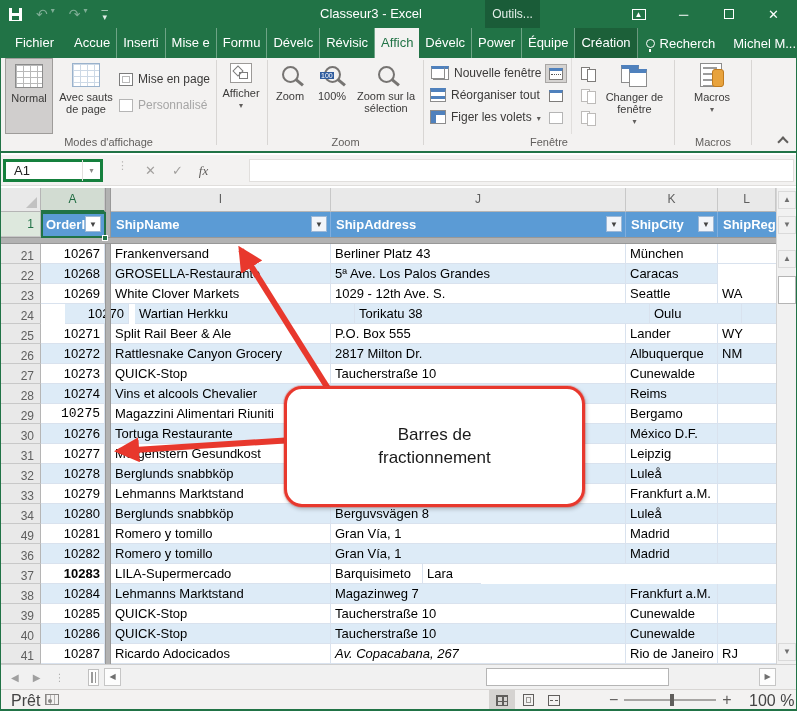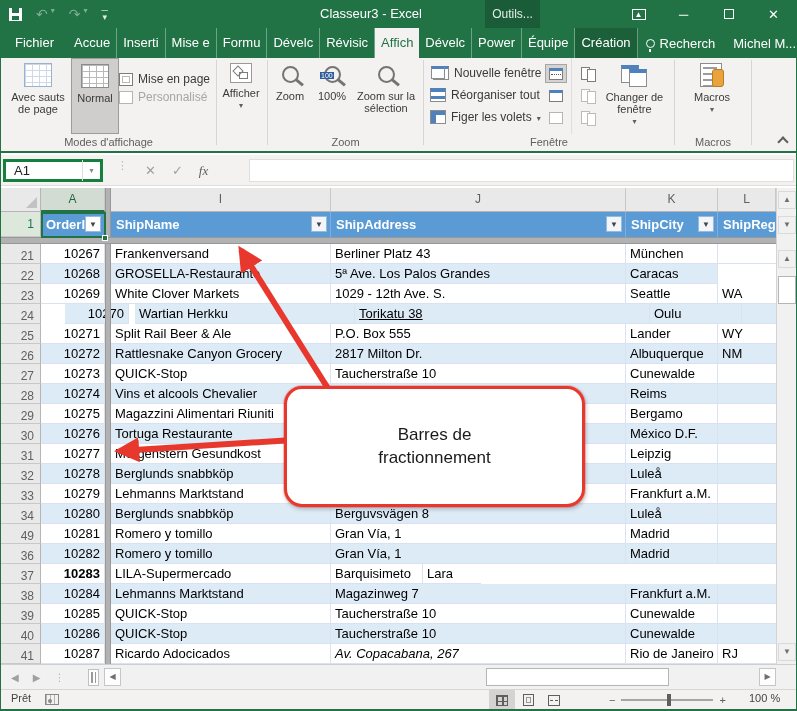--- a/index.html
+++ b/index.html
@@ -132,21 +132,21 @@
   .sheetbar { position:absolute; left:0; top:664px; width:100%; height:25px; background:#f1f1f1; border-top:1px solid #cfcfcf; }
   .snav { position:absolute; top:0; height:25px; display:flex; align-items:center; color:#a0a0a0; font-size:10px; gap:14px; left:10px; }
   .sdots { color:#b0b0b0; font-size:10px; letter-spacing:1px; }
   .tabsplit { position:absolute; left:87px; top:4px; width:11px; height:17px; background:#fdfdfd; border:1px solid #c0c0c0; display:flex; gap:2px; align-items:center; justify-content:center; }
   .tabsplit i { display:block; width:1.5px; height:11px; background:#9a9a9a; }
   .hscroll { position:absolute; left:103px; top:3px; width:673px; height:18px; background:#f1f1f1; }
   .hsb { position:absolute; top:0; width:17px; height:18px; background:#fdfdfd; border:1px solid #c6c6c6; color:#6f6f6f; font-size:8px; text-align:center; line-height:16px; }
   .hthumb { position:absolute; left:382px; top:0; width:183px; height:18px; background:#fff; border:1px solid #b5b5b5; }
 
   
-  .statusbar { position:absolute; left:0; top:689px; width:100%; height:20px; background:#f3f2f1; border-top:1px solid #d8d6d4; font-size:11px; color:#444; }
+  .statusbar { position:absolute; left:0; top:689px; width:100%; height:20px; background:#f3f2f1; border-top:1px solid #d8d6d4; font-size:16px; color:#444; }
   .ready { position:absolute; left:10px; top:2px; }
   .macro-rec { position:absolute; left:44px; top:4px; width:14px; height:11px; border:1px solid #8a8886;
       background-image:repeating-linear-gradient(90deg,#b5b3b1 0 1px, transparent 1px 4px); }
   .macro-rec:after { content:""; position:absolute; left:2px; bottom:1px; width:4px; height:4px; border-radius:50%; background:#8a8886; }
   .viewbtns { position:absolute; left:488px; top:0; display:flex; height:20px; }
   .vb { width:26px; height:20px; display:flex; align-items:center; justify-content:center; }
   .vb.sel { background:#d5d3d1; }
   .vb-grid { width:12px; height:11px; border:1px solid #605e5c; background-image:linear-gradient(#605e5c 0 1px, transparent 1px), linear-gradient(90deg,#605e5c 0 1px, transparent 1px), linear-gradient(90deg, transparent 0 6px, #605e5c 6px 7px, transparent 7px); background-size:100% 5px, 5px 100%, 100% 100%; }
   .vb-page { width:11px; height:12px; border:1px solid #605e5c; position:relative; }
   .vb-page:before { content:""; position:absolute; inset:2px; border:1px solid #9a9896; }
@@ -212,29 +212,29 @@
       </div>
       <div class="account">Michel M...</div>
 
     </div>
   </div>
 
   <div class="ribbon">
 
     <div class="rgroup" style="width:215px">
       <div style="display:flex; padding-left:4px;">
+        <div class="bigbtn sel-btn" style="width:48px">
+          <span class="sheet-ic"></span>
+          <span class="bb-label">Normal</span>
+        </div>
         <div class="bigbtn" style="width:66px">
           <span class="sheet-ic pb"></span>
           <span class="bb-label">Avec sauts de page</span>
         </div>
-        <div class="bigbtn sel-btn" style="width:48px">
-          <span class="sheet-ic"></span>
-          <span class="bb-label">Normal</span>
-        </div>
-        <div style="display:flex; flex-direction:column; padding-top:12px;">
+        <div style="display:flex; flex-direction:column; gap:8px; padding-top:12px;">
           <div class="mrow">
             <span class="small-ic page"></span>
             <span>Mise en page</span>
           </div>
           <div class="mrow" style="color:#a6a6a6">
             <span class="small-ic gray"></span>
             <span>Personnalisé</span>
           </div>
         </div>
       </div>
@@ -393,21 +393,21 @@
           <div class="gcell" style="width: 220px;">White Clover Markets</div>
           <div class="gcell" style="width: 295px;">1029 - 12th Ave. S.</div>
           <div class="gcell" style="width: 92px;">Seattle</div>
           <div class="gcell" style="width: 58px; border-right: none;">WA</div>
         </div>
         <div class="grow band">
           <div class="rowh">24</div>
           <div class="gcell num" style="width: 64px; margin-left: 24px;">10270</div>
           <div class="vsp"></div>
           <div class="gcell" style="width: 220px;">Wartian Herkku</div>
-          <div class="gcell" style="width: 295px; text-decoration: underline;">Torikatu 38</div>
+          <div class="gcell" style="width: 295px;">Torikatu 38</div>
           <div class="gcell" style="width: 92px;">Oulu</div>
           <div class="gcell" style="width: 58px; border-right: none;"></div>
         </div>
         <div class="grow">
           <div class="rowh">25</div>
           <div class="gcell num" style="width: 64px;">10271</div>
           <div class="vsp"></div>
           <div class="gcell" style="width: 220px;">Split Rail Beer &amp; Ale</div>
           <div class="gcell" style="width: 295px;">P.O. Box 555</div>
           <div class="gcell" style="width: 92px;">Lander</div>
@@ -435,21 +435,21 @@
           <div class="rowh">28</div>
           <div class="gcell num" style="width: 64px;">10274</div>
           <div class="vsp"></div>
           <div class="gcell" style="width: 220px;">Vins et alcools Chevalier</div>
           <div class="gcell" style="width: 295px;"></div>
           <div class="gcell" style="width: 92px;">Reims</div>
           <div class="gcell" style="width: 58px; border-right: none;"></div>
         </div>
         <div class="grow">
           <div class="rowh">29</div>
-          <div class="gcell num" style="width: 64px;">10275</div>
+          <div class="gcell num" style="width: 64px; font-family: Liberation Mono, monospace;">10275</div>
           <div class="vsp"></div>
           <div class="gcell" style="width: 220px;">Magazzini Alimentari Riuniti</div>
           <div class="gcell" style="width: 295px;"></div>
           <div class="gcell" style="width: 92px;">Bergamo</div>
           <div class="gcell" style="width: 58px; border-right: none;"></div>
         </div>
         <div class="grow band">
           <div class="rowh">30</div>
           <div class="gcell num" style="width: 64px;">10276</div>
           <div class="vsp"></div>

